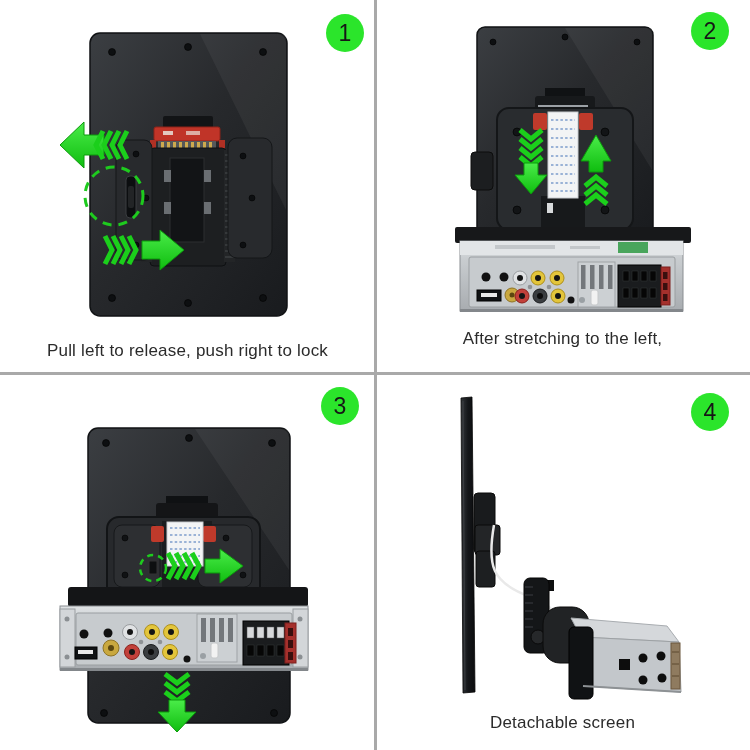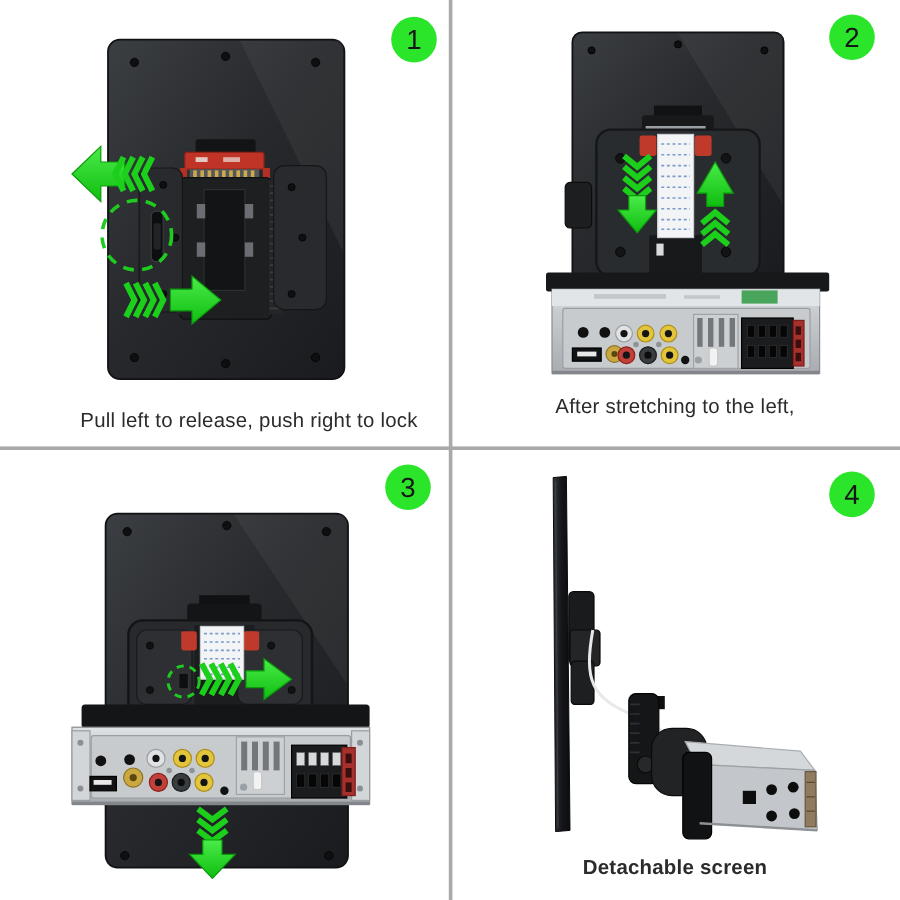--- a/index.html
+++ b/index.html
@@ -22,23 +22,23 @@
     font-size:23px;line-height:1;z-index:10;
   }
   .q1 .badge{left:326px;top:14px;}
   .q2 .badge{left:316px;top:12px;}
   .q3 .badge{left:321px;top:12px;}
   .q4 .badge{left:316px;top:18px;}
   .caption{
     position:absolute;left:0;width:375px;text-align:center;color:#2b2b2b;
     font-size:17px;letter-spacing:.2px;z-index:6;
   }
-  .q1 .caption{top:341px;padding-left:20px;}
+  .q1 .caption{top:341px;}
   .q2 .caption{top:327px;line-height:23px;}
-  .q4 .caption{top:338px;font-weight:bold;}
+  .q4 .caption{top:338px;}
 </style>
 </head>
 <body>
 
 <svg width="0" height="0" style="position:absolute" aria-hidden="true">
   <defs>
     <linearGradient id="gDark" x1="0" y1="0" x2="1" y2="1">
       <stop offset="0" stop-color="#3b3e42"></stop>
       <stop offset="0.45" stop-color="#27292c"></stop>
       <stop offset="1" stop-color="#191b1e"></stop>

